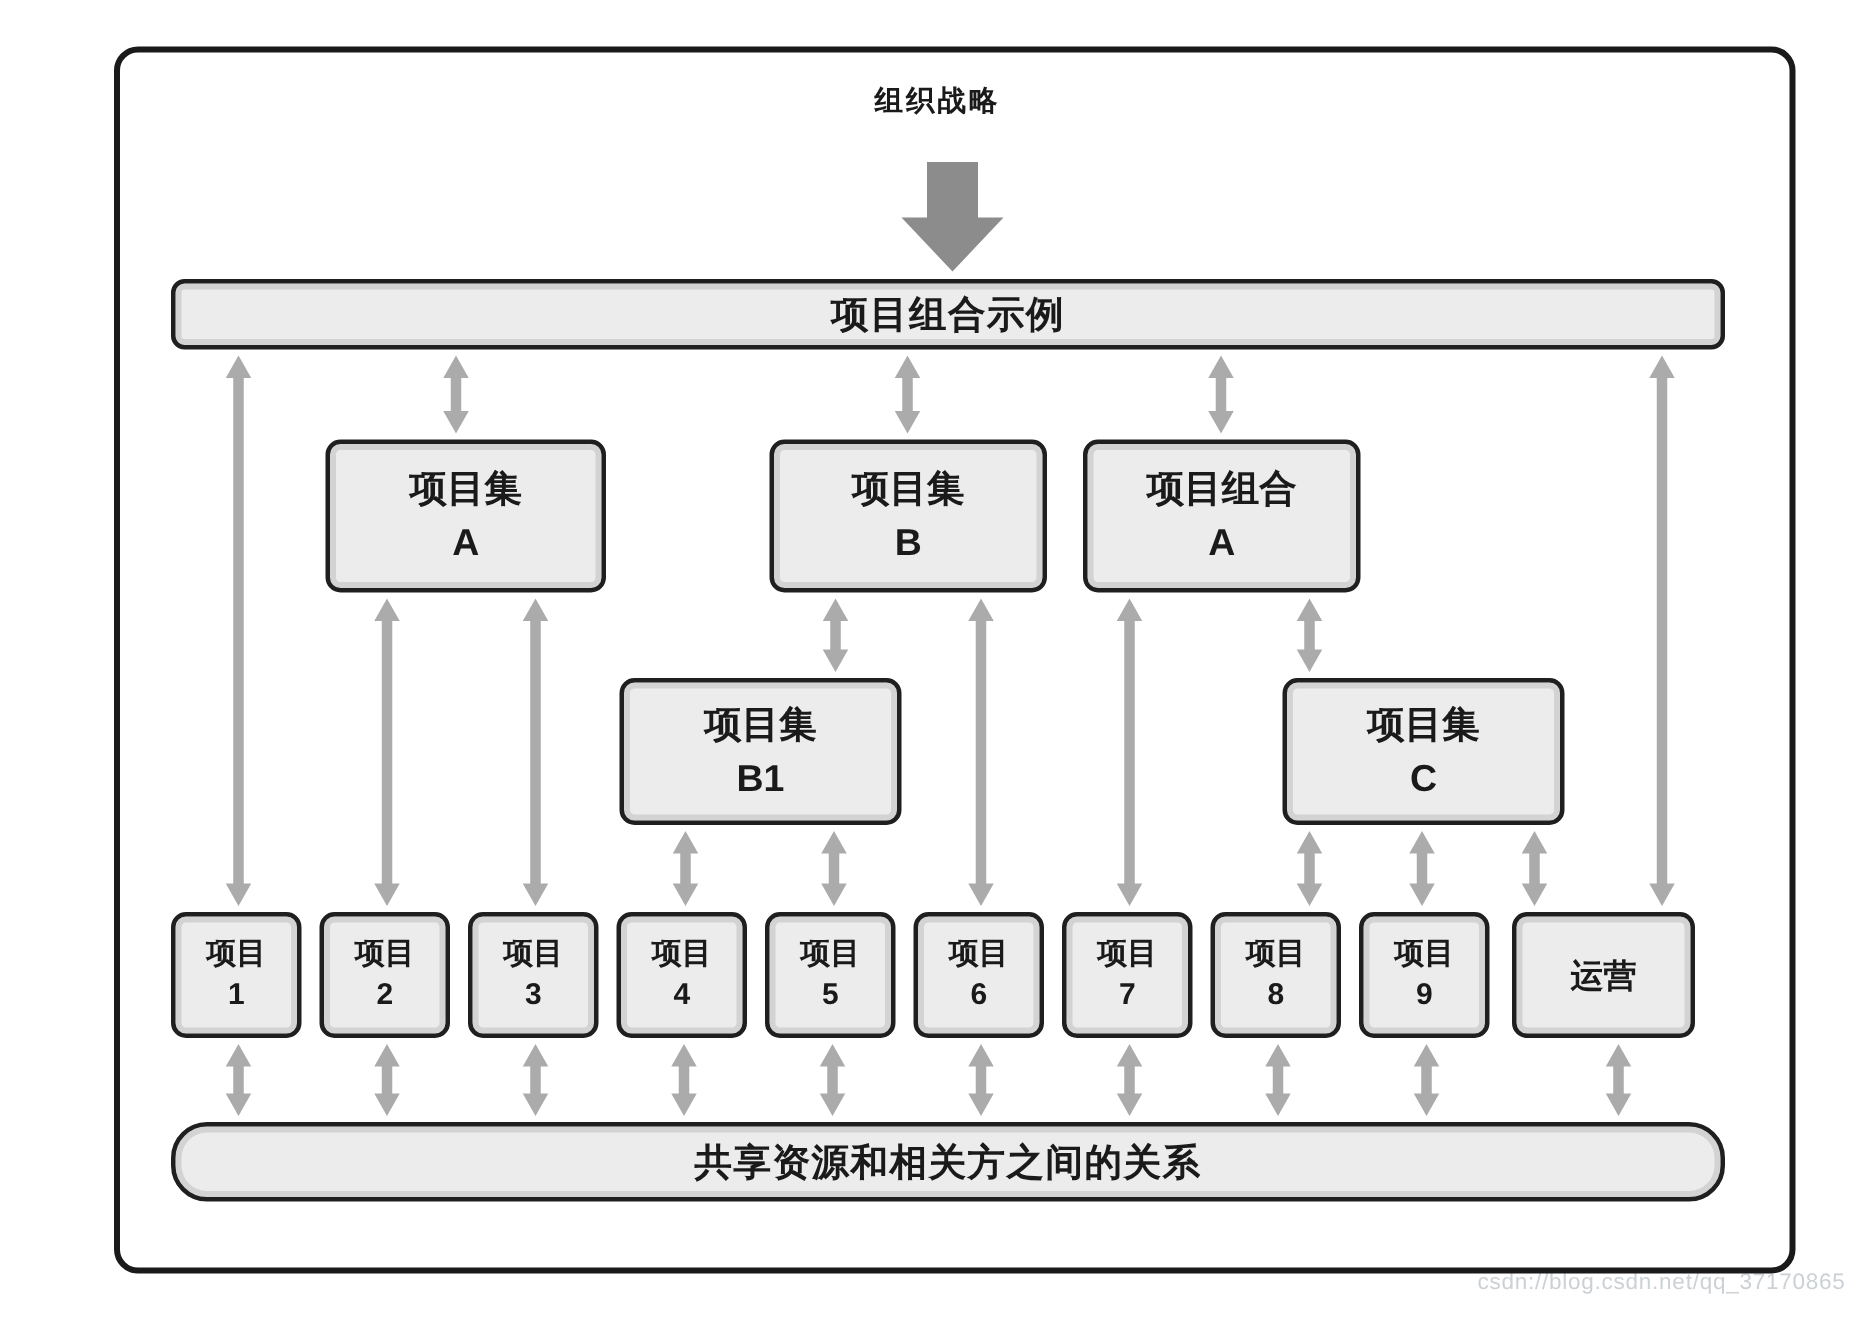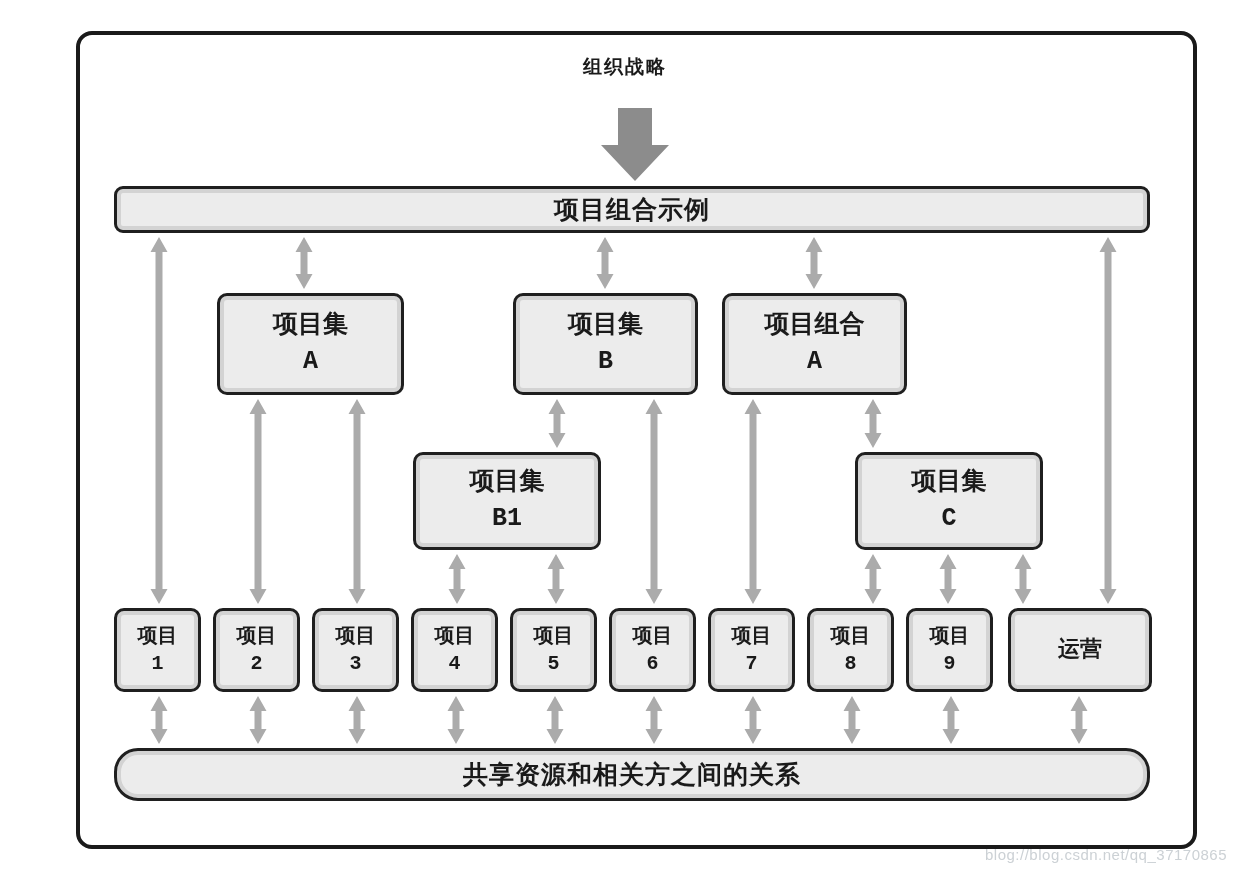--- a/index.html
+++ b/index.html
@@ -41,21 +41,20 @@
     border: 3px solid #1f1f1f;
     box-shadow: inset 0 0 0 4px #d3d3d3;
     border-radius: 10px;
     display: flex;
     flex-direction: column;
     align-items: center;
     justify-content: center;
     font-weight: bold;
     text-align: center;
     z-index: 2;
-    font-family: Liberation Mono, monospace;
   }
   .bar {
     left: 114px;
     width: 1036px;
     font-size: 25px;
     letter-spacing: 1px;
     border-radius: 9px;
   }
   #bar-top    { top: 186px; height: 47px; }
   #bar-bottom { top: 748px; height: 53px; border-radius: 24px; }
@@ -175,23 +174,23 @@
     <span>7</span>
   </div>
   <div class="box r4" style="left:807px">
     <span>项目</span>
     <span>8</span>
   </div>
   <div class="box r4" style="left:906px">
     <span>项目</span>
     <span>9</span>
   </div>
-  <div class="box r4" id="node-operations" style="left:1008px;width:144px">
+  <div class="box r4" id="node-operations" style="left:1008px;width:122px">
     <span>运营</span>
   </div>
 
   <div class="box bar" id="bar-bottom">
     <span>共享资源和相关方之间的关系</span>
   </div>
 
-  <div id="watermark">blog://blog.csdn.net/qq_37170865</div>
+  <div id="watermark">csdn://blog.csdn.net/qq_37170865</div>
 
 </div>
 
 </body></html>

